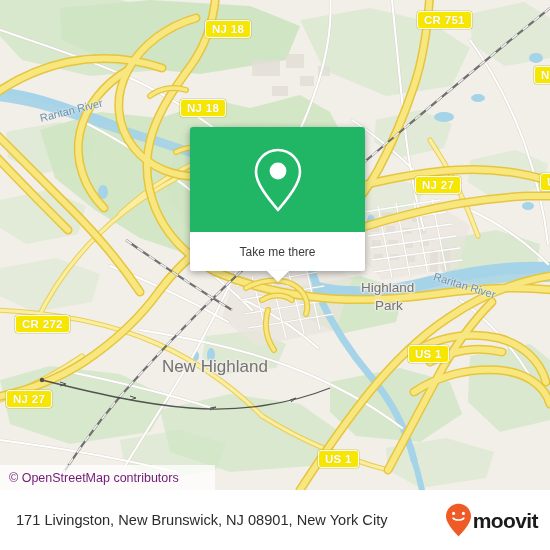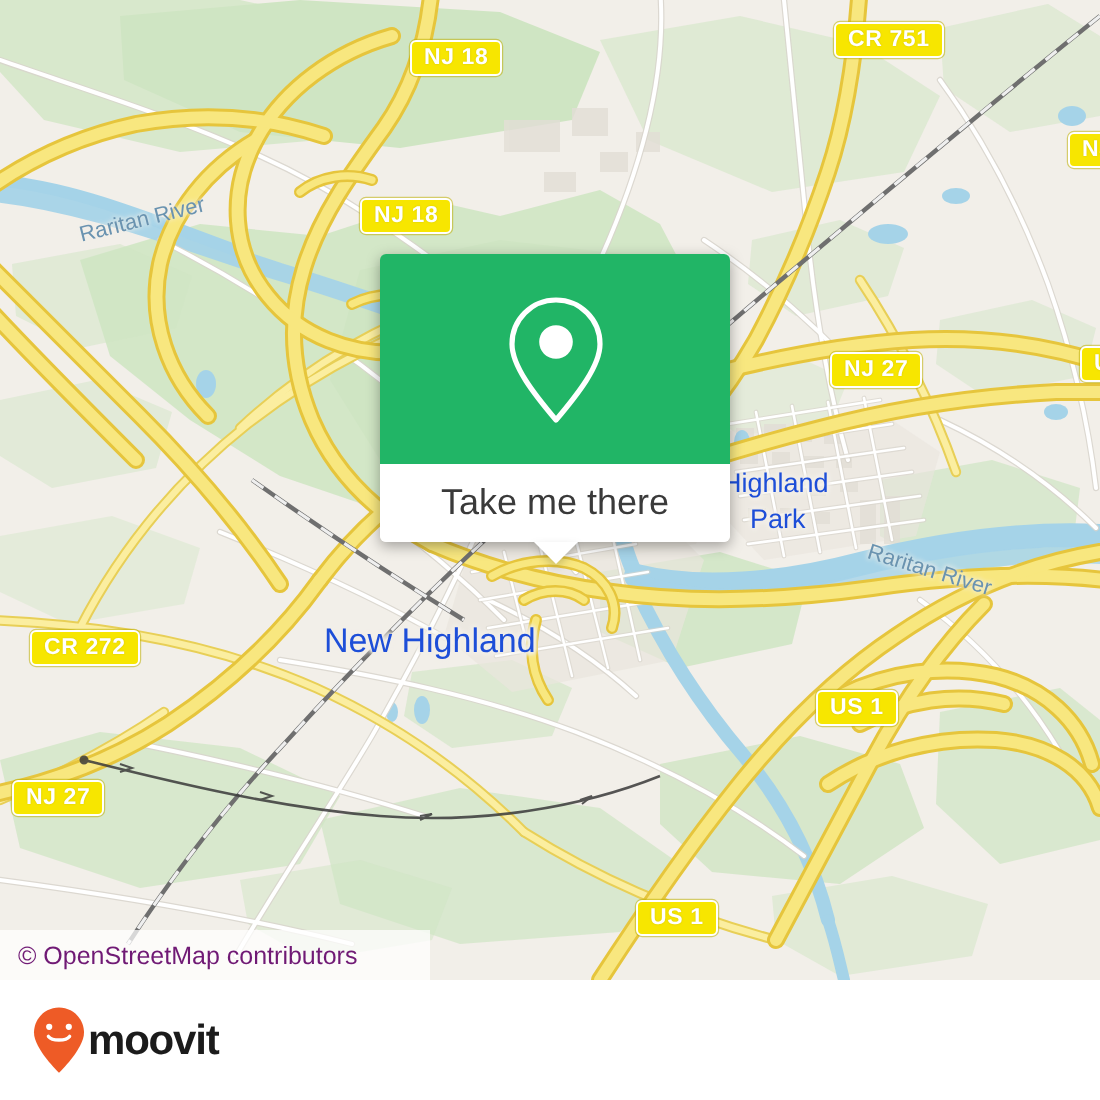--- a/index.html
+++ b/index.html
@@ -35,28 +35,29 @@
     white-space:nowrap;
     text-align:center;
     letter-spacing:.3px;
     box-shadow:0 0 0 .6px rgba(190,175,0,.55);
     text-shadow:0 0 1px rgba(120,110,0,.25);
   }
 
   
   .place-label {
     position:absolute;
-    color:#1d4ed8;
+    color:#737373;
     font-size:17px;
     font-weight:normal;
     white-space:nowrap;
     text-shadow:
        1px 0 2px #f2efe9, -1px 0 2px #f2efe9,
        0 1px 2px #f2efe9, 0 -1px 2px #f2efe9,
        1px 1px 2px #f2efe9, -1px -1px 2px #f2efe9;
+    margin-top: 46px;
   }
   .place-label.sub { font-size:13.5px; }
   .water-label {
     position:absolute;
     color:#6a93b0;
     font-size:11px;
     white-space:nowrap;
     text-shadow:0 0 2px #f2efe9,0 0 3px #f2efe9;
   }
 
@@ -78,21 +79,21 @@
   }
   #callout-bottom {
     height:39px;
     background:#ffffff;
     border-radius:0 0 3px 3px;
     display:flex; align-items:center; justify-content:center;
     position:relative;
   }
   #callout-label {
     color:#3a3a3a;
-    font-size:18px;
+    font-size:12px;
   }
   #callout-tail {
     position:absolute;
     left:50%; margin-left:-11px; bottom:-11px;
     width:0;height:0;
     border-left:11px solid transparent;
     border-right:11px solid transparent;
     border-top:11px solid #ffffff;
     filter:drop-shadow(0 2px 2px rgba(0,0,0,.18));
   }
@@ -471,20 +472,21 @@
       </div>
     </div>
 
     <div id="attribution">
       <span>© OpenStreetMap contributors</span>
     </div>
 
   </div>
 
   <div id="footer">
+    <div id="footer-address">171 Livingston, New Brunswick, NJ 08901, New York City</div>
     <div id="footer-logo">
       <svg id="moovit-pin" viewBox="0 0 27 34">
         <path d="M13.5,0.8 C6.6,0.8 1,6.4 1,13.3 C1,21.5 13.5,33.4 13.5,33.4
                  C13.5,33.4 26,21.5 26,13.3 C26,6.4 20.4,0.8 13.5,0.8 Z" fill="#ee5b26"></path>
         <circle cx="8.6" cy="10.4" r="1.55" fill="#ffffff"></circle>
         <circle cx="18.4" cy="10.4" r="1.55" fill="#ffffff"></circle>
         <path d="M8.2,15.2 C10.0,17.6 17.0,17.6 18.8,15.2" fill="none" stroke="#ffffff" stroke-width="1.7" stroke-linecap="round"></path>
       </svg>
       <span id="moovit-word">moovit</span>
     </div>

